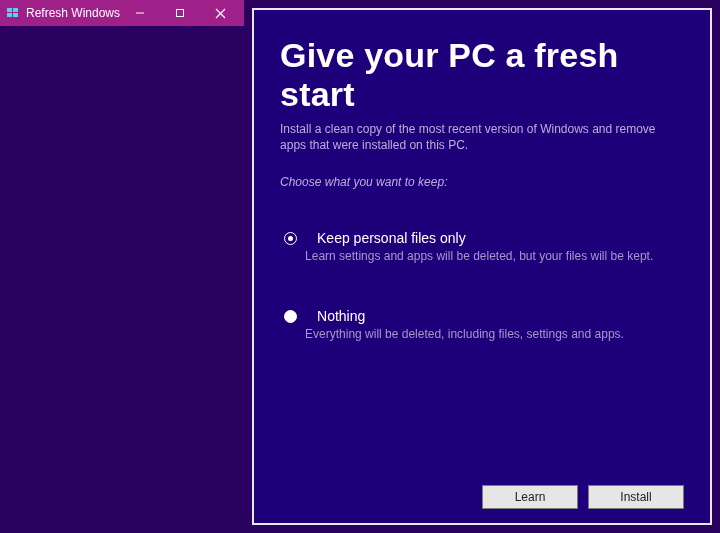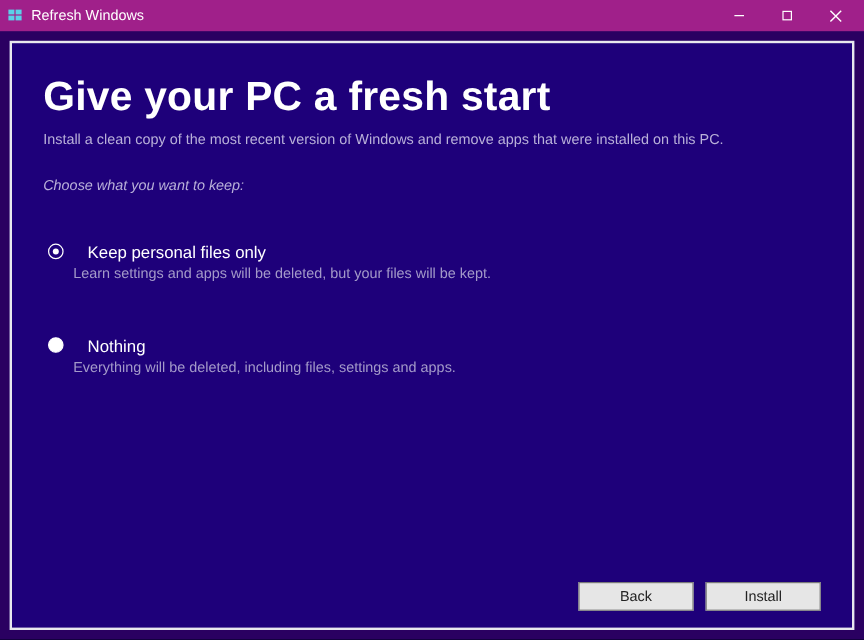--- a/index.html
+++ b/index.html
@@ -13,21 +13,21 @@
       font-family: "Segoe UI", Tahoma, sans-serif;
       background: #000;
       overflow: hidden;
       position: relative;
     }
     .window {
       width: 720px;
       height: 533px;
       background: #2a0061;
       display: flex;
-      flex-direction: column;
+      flex-direction: row;
     }
     .titlebar {
       height: 26px;
       background: #a0208a;
       display: flex;
       align-items: center;
       padding: 0 4px 0 6px;
       color: #fff;
       font-size: 12px;
     }
@@ -209,20 +209,20 @@
 
       <div class="option">
         <div class="option-row">
           <span class="radio filled"></span>
           <span class="option-title">Nothing</span>
         </div>
         <div class="option-desc">Everything will be deleted, including files, settings and apps.</div>
       </div>
 
       <div class="button-row">
-        <button class="btn">Back</button>
+        <button class="btn">Learn</button>
         <button class="btn">Install</button>
       </div>
 
     </div>
   </div>
 
 </div>
 
 </body></html>

